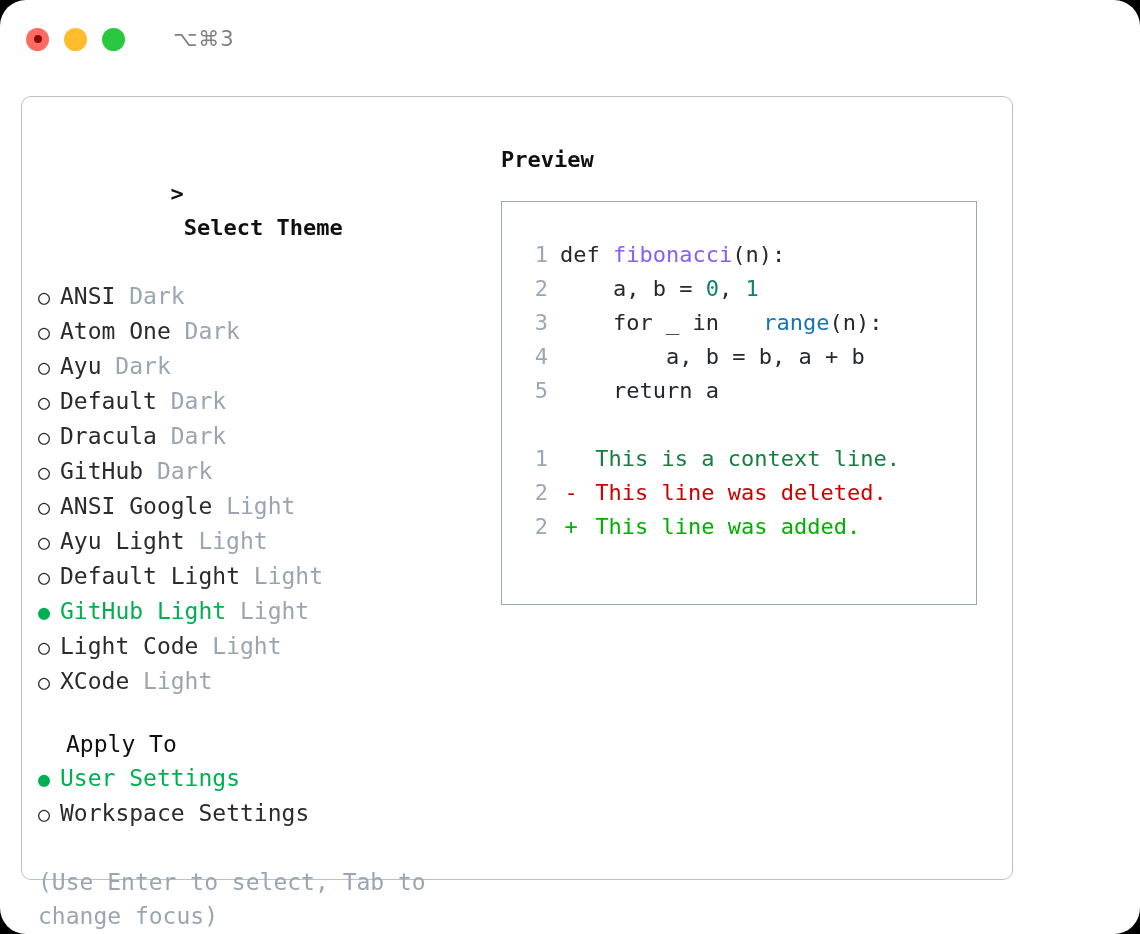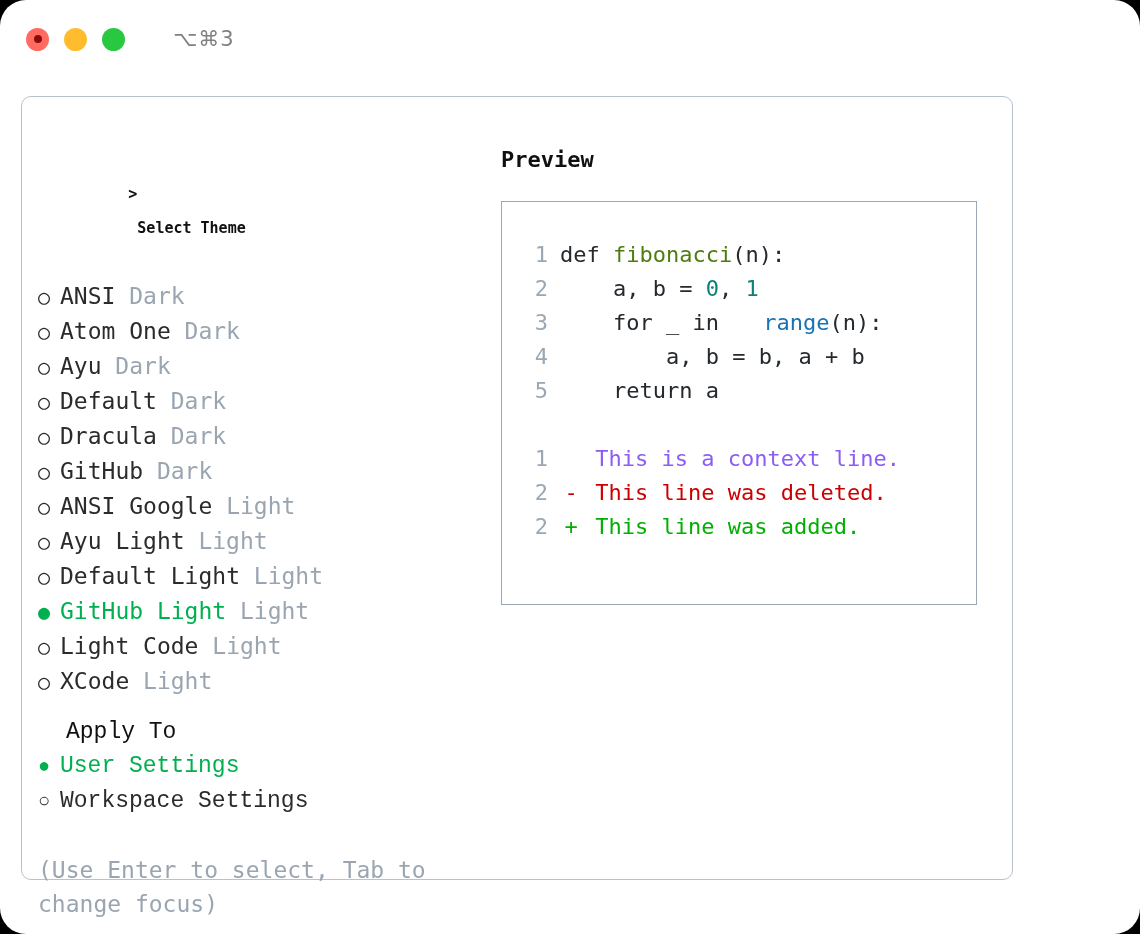--- a/index.html
+++ b/index.html
@@ -90,21 +90,21 @@
 
   
   .left-col {
     position: absolute;
     left: 16px;
     top: 46px;
     width: 470px;
   }
 
   .section-head {
-    font-size: 15px;
+    font-size: 22px;
     line-height: 34px;
     color: #101010;
     font-weight: bold;
     white-space: pre;
   }
   .section-head .caret { font-weight: bold; }
 
   .opt-list { margin: 0; padding: 0; }
 
   .opt {
@@ -124,21 +124,21 @@
   }
   .opt.selected .marker { color: #00b050; }
   .opt .label { color: #2b2b2b; }
   .opt.selected .label { color: #00b050; }
   .opt .variant {
     color: #9aa5b1;
     margin-left: 0.6em;
   }
 
   
-  .apply-block { margin-top: 16px; font-family: Liberation Mono, monospace; }
+  .apply-block { margin-top: 28px; }
   .apply-head {
     font-size: 23px;
     line-height: 34px;
     color: #101010;
     white-space: pre;
     padding-left: 28px;
   }
 
   .hint {
     margin-top: 34px;
@@ -182,31 +182,31 @@
     white-space: pre;
   }
   .gutter {
     flex: 0 0 46px;
     text-align: right;
     color: #9aa7b4;
     padding-right: 12px;
   }
   .code-text { color: #24292e; }
 
-  .tok-fn    { color: #4d7c0f; margin-top: 46px; }
+  .tok-fn    { color: #8b5cf6; margin-top: 46px; }
   .tok-num   { color: #0f8077; }
   .tok-build { color: #1673b6; margin-left: 31px; }
 
   .code-gap { height: 34px; }
 
   .diff-mark {
     flex: 0 0 22px;
     text-align: center;
   }
-  .diff-ctx   .code-text { color: #8b5cf6; text-align: center; }
+  .diff-ctx   .code-text { color: #15803d; text-align: center; }
   .diff-del   .code-text,
   .diff-del   .diff-mark { color: #cc0000; }
   .diff-add   .code-text,
   .diff-add   .diff-mark { color: #00b000; }
   .diff-ctx   .diff-mark { color: #6a737d; }
 </style>
 </head>
 <body>
 
 <div class="window">

